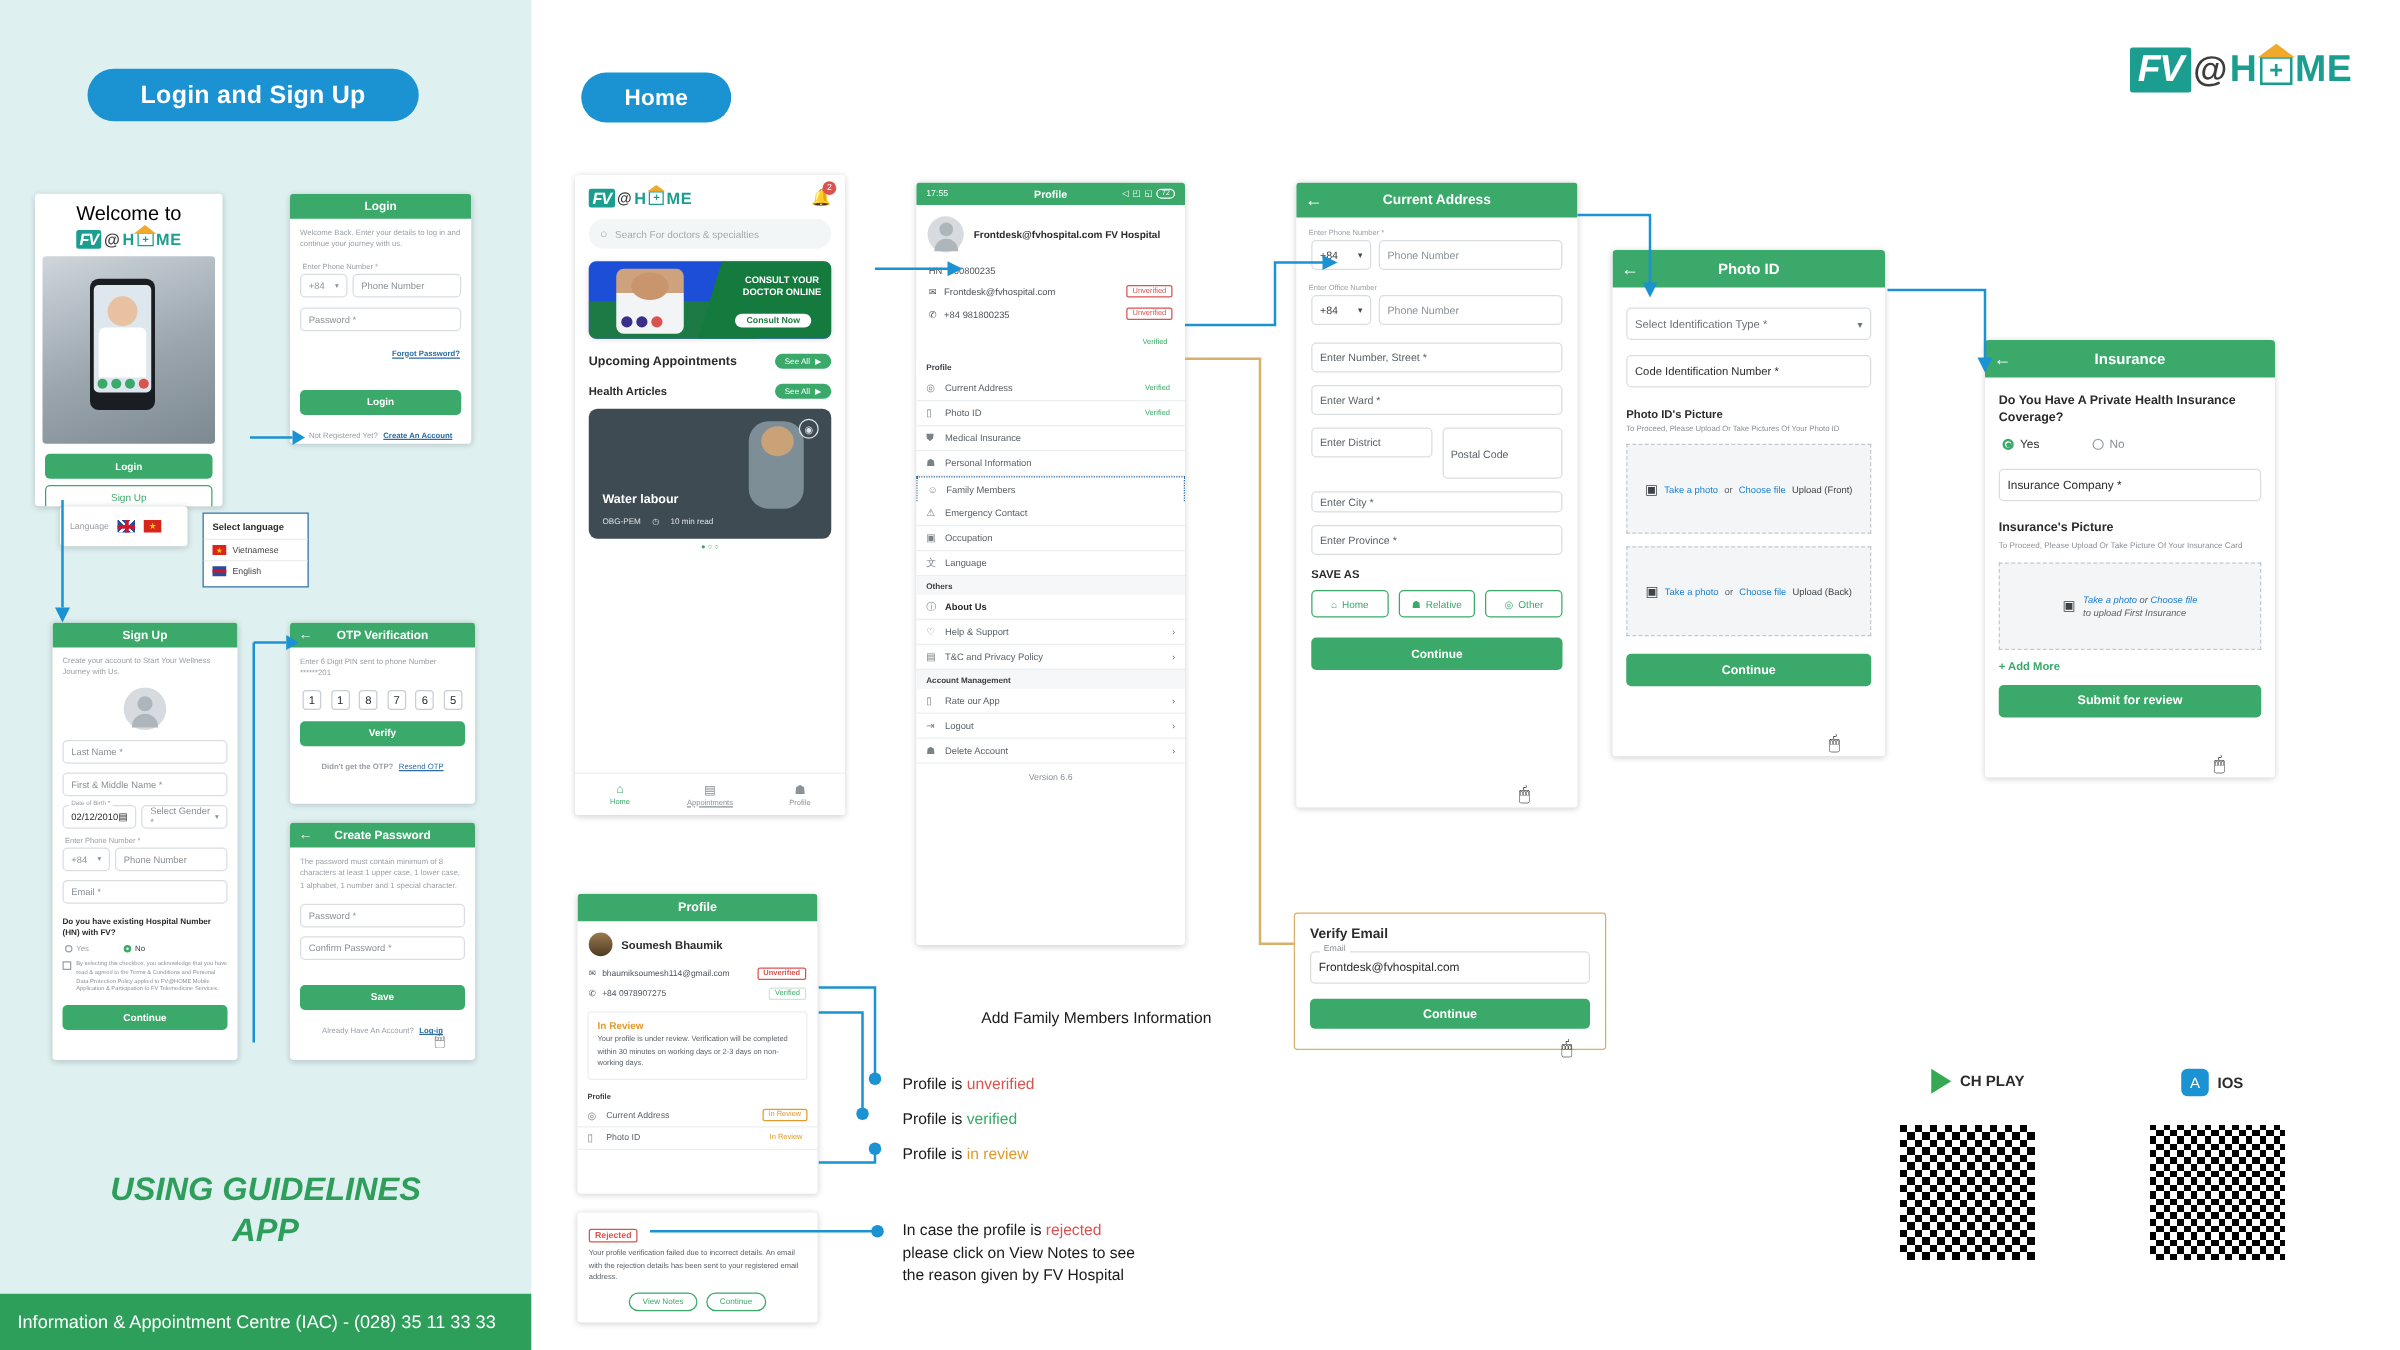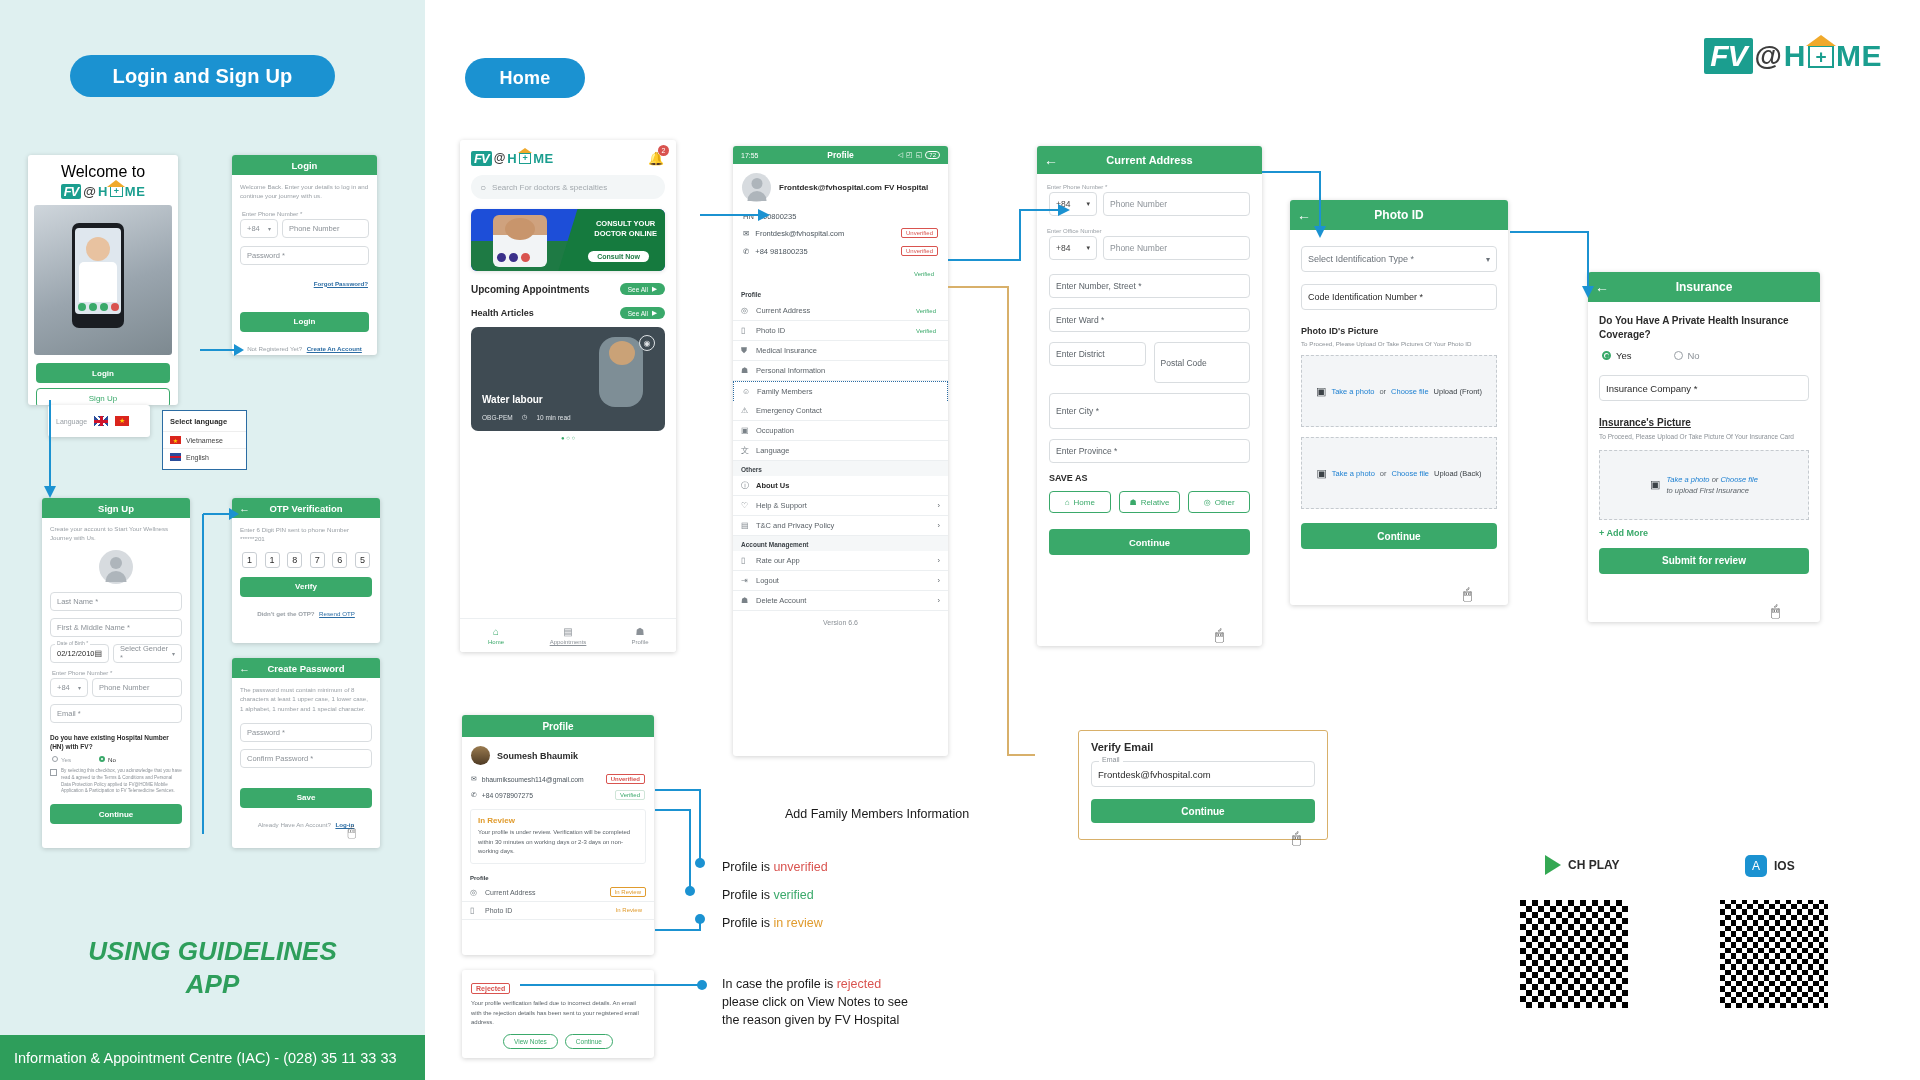--- a/index.html
+++ b/index.html
@@ -540,21 +540,21 @@
       <span style="font-size:7px;">▾</span>
     </div>
     <div class="fld" style="margin:0 0 0 6px;flex:1;height:24px;font-size:8.5px;">Phone Number</div>
   </div>
   <div class="fld" style="margin:0 12px 10px;height:24px;font-size:8.5px;color:#5b6268;">Enter Number, Street *</div>
   <div class="fld" style="margin:0 12px 10px;height:24px;font-size:8.5px;color:#5b6268;">Enter Ward *</div>
   <div style="display:flex;margin:0 12px 10px;gap:8px;">
     <div class="fld" style="margin:0;flex:1;height:24px;font-size:8.5px;color:#5b6268;">Enter District</div>
     <div class="fld" style="margin:0;flex:1;height:41px;font-size:8.5px;color:#5b6268;">Postal Code</div>
   </div>
-  <div class="fld" style="margin:0 12px 10px;height:36px;font-size:8.5px;color:#5b6268;">Enter City *</div>
+  <div class="fld" style="margin:0 12px 10px;height:17px;font-size:8.5px;color:#5b6268;">Enter City *</div>
   <div class="fld" style="margin:0 12px 10px;height:24px;font-size:8.5px;color:#5b6268;">Enter Province *</div>
   <div style="font-size:9px;font-weight:bold;color:#2b2b2b;margin:6px 12px 8px;">SAVE AS</div>
   <div style="display:flex;margin:0 12px;gap:8px;">
     <div style="flex:1;height:22px;border:1px solid #3aa96a;border-radius:4px;display:flex;align-items:center;justify-content:center;gap:4px;font-size:8px;color:#3aa96a;">
       <span>⌂</span>
         <span>Home</span>
     </div>
     <div style="flex:1;height:22px;border:1px solid #3aa96a;border-radius:4px;display:flex;align-items:center;justify-content:center;gap:4px;font-size:8px;color:#3aa96a;">
       <span>☗</span>
         <span>Relative</span>
@@ -610,37 +610,37 @@
         <span style="width:4px;height:4px;border-radius:50%;background:#3aa96a;display:inline-block;"></span>
       </span>
       <span style="font-size:9.5px;color:#2b2b2b;">Yes</span>
     </span>
     <span style="display:flex;align-items:center;gap:5px;">
       <span style="width:9px;height:9px;border:1.5px solid #9aa0a6;border-radius:50%;display:inline-block;"></span>
       <span style="font-size:9.5px;color:#8b9197;">No</span>
     </span>
   </div>
   <div class="fld" style="margin:0 11px 16px;height:26px;font-size:9.5px;color:#2b2b2b;">Insurance Company *</div>
-  <div style="font-size:10px;font-weight:bold;color:#2b2b2b;margin:16px 11px 4px;text-decoration:underline;">Insurance's Picture</div>
+  <div style="font-size:10px;font-weight:bold;color:#2b2b2b;margin:16px 11px 4px;">Insurance's Picture</div>
   <div style="font-size:6.5px;color:#8b9197;margin:0 11px 8px;line-height:1.5;">To Proceed, Please Upload Or Take Picture Of Your Insurance Card</div>
   <div style="margin:0 11px 8px;height:70px;border:1px dashed #c5cacf;background:#f3f5f7;display:flex;align-items:center;justify-content:center;gap:6px;font-size:7.5px;">
     <span style="font-size:11px;color:#3c4247;">▣</span>
     <span style="line-height:1.5;font-style:italic;">
       <span style="color:#1b7fd1;">Take a photo</span>
       <span style="color:#5b6268;">or</span>
       <span style="color:#1b7fd1;">Choose file</span><br>
       <span style="color:#5b6268;">to upload First Insurance</span>
     </span>
   </div>
   <div style="font-size:9px;color:#3aa96a;font-weight:bold;margin:0 11px 10px;">+ Add More</div>
   <div class="btn-green" style="margin:6px 11px 0;height:26px;font-size:10px;">Submit for review</div>
   <span style="position:absolute;right:40px;bottom:2px;font-size:15px;">🖱</span>
 </div>
 
-<div style="position:absolute;left:1078px;top:730px;width:250px;height:110px;background:#fff;border:1.5px solid #d8b06a;border-radius:3px;">
+<div style="position:absolute;left:1035px;top:730px;width:250px;height:110px;background:#fff;border:1.5px solid #d8b06a;border-radius:3px;">
   <div style="font-size:11px;font-weight:bold;color:#2b2b2b;padding:10px 12px 8px;">Verify Email</div>
   <div style="position:relative;margin:0 12px;">
     <span style="position:absolute;left:8px;top:-5px;background:#fff;padding:0 3px;font-size:7px;color:#8b9197;">Email</span>
     <div class="fld" style="margin:0;height:26px;font-size:9.5px;color:#2b2b2b;">Frontdesk@fvhospital.com</div>
   </div>
   <div class="btn-green" style="margin:12px 12px 0;height:24px;font-size:10px;">Continue</div>
   <span style="position:absolute;right:26px;bottom:-8px;font-size:15px;">🖱</span>
 </div>
 
 <div class="phone" style="left:462px; top:715px; width:192px; height:240px;">

